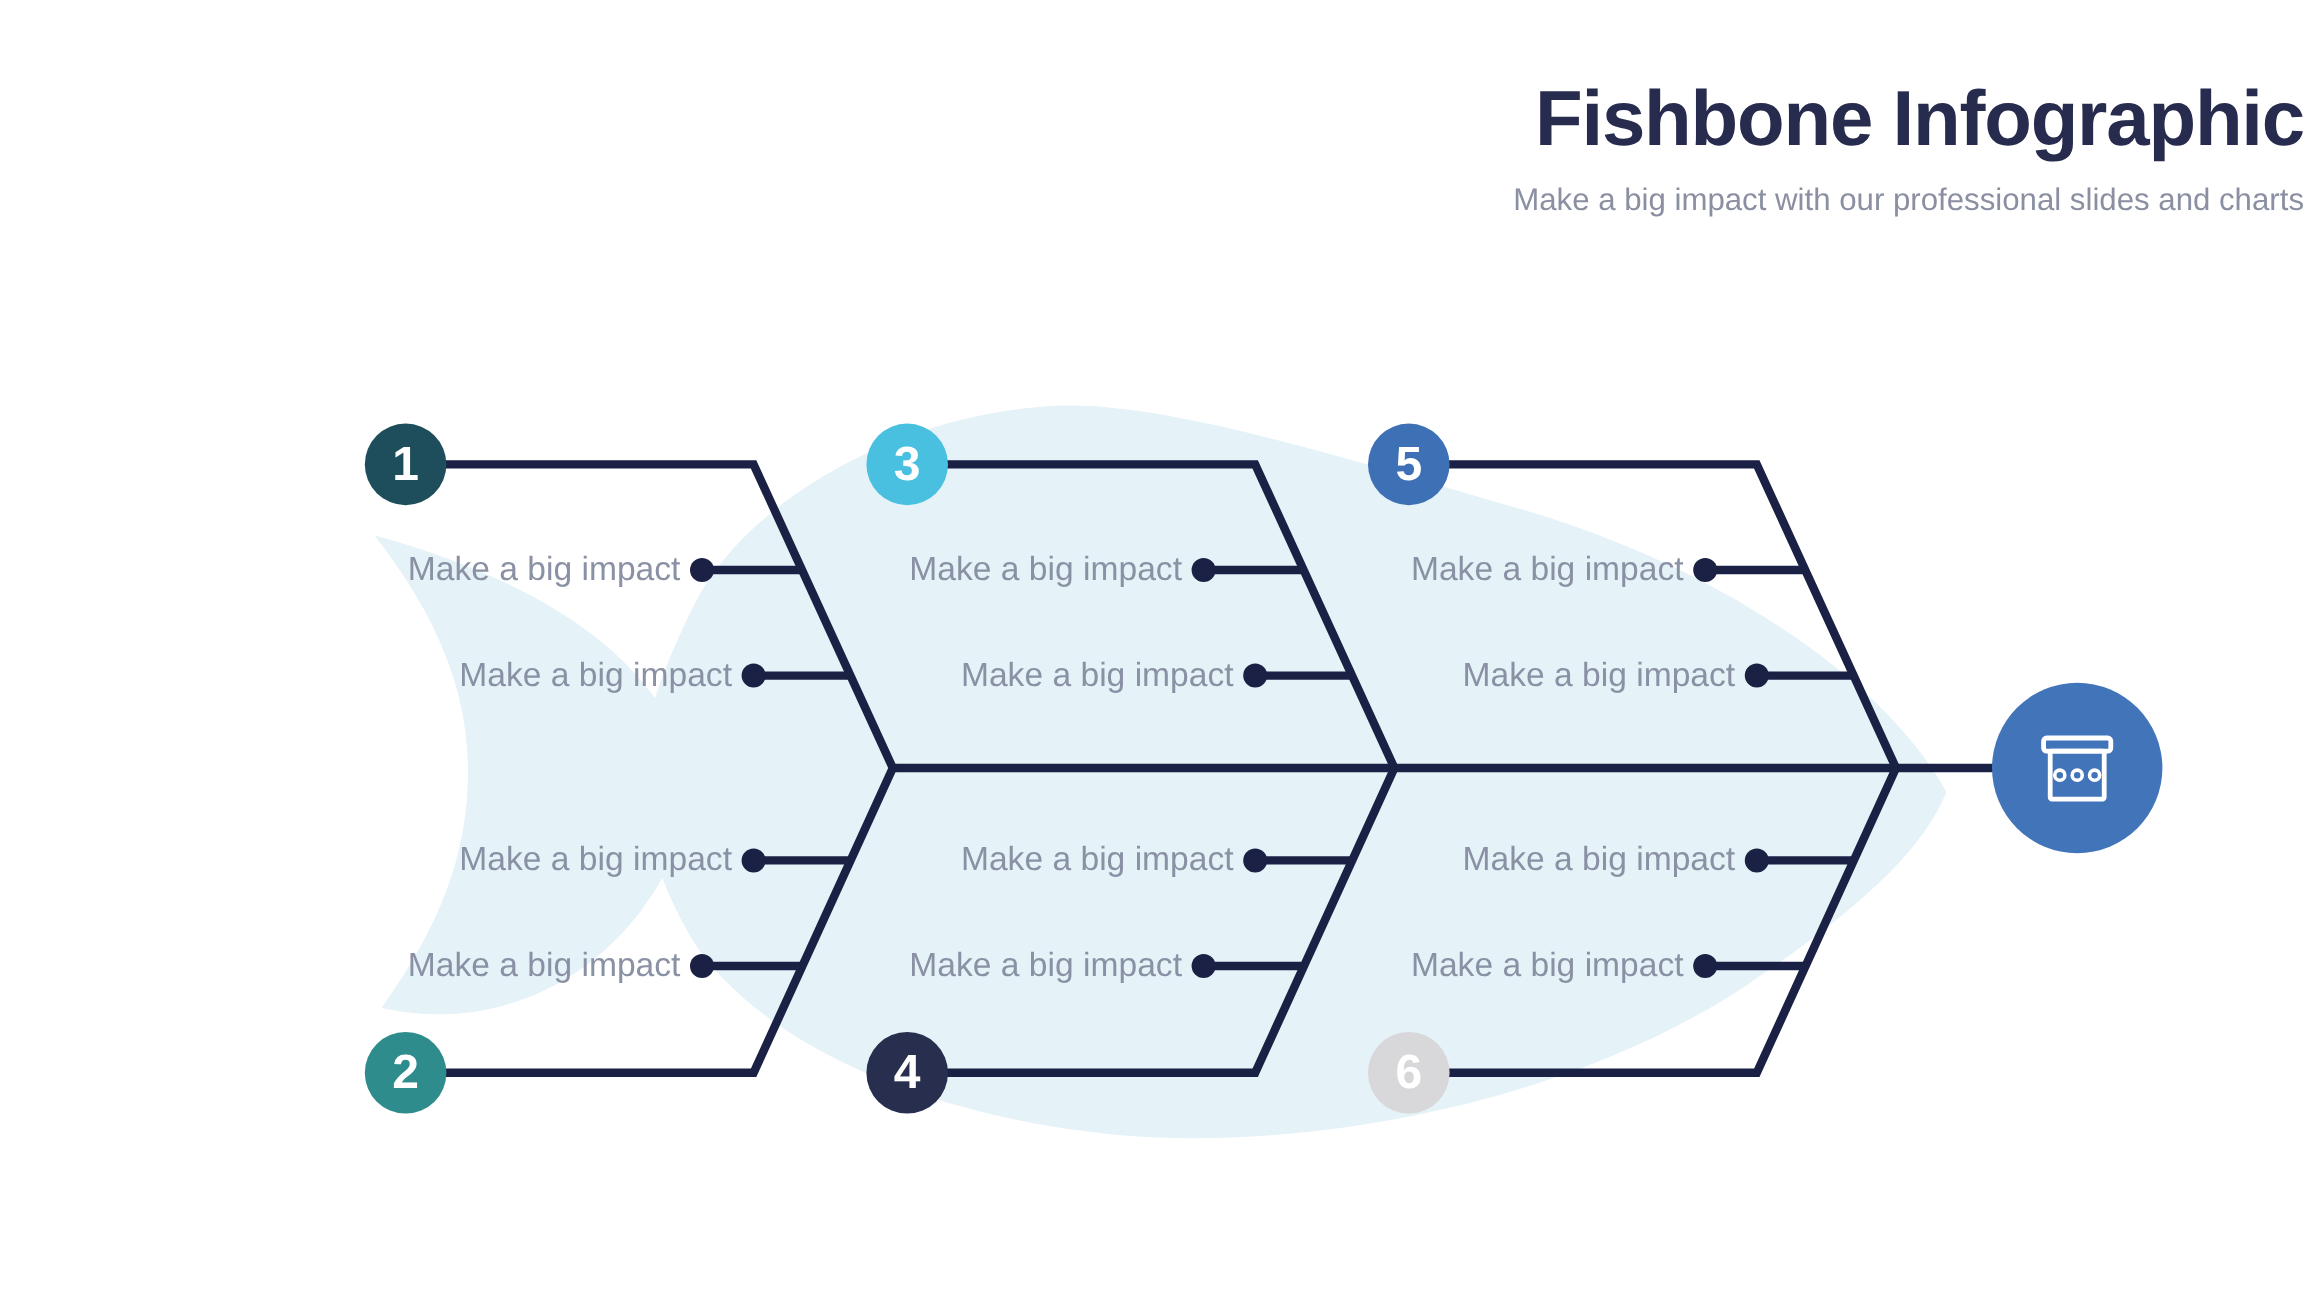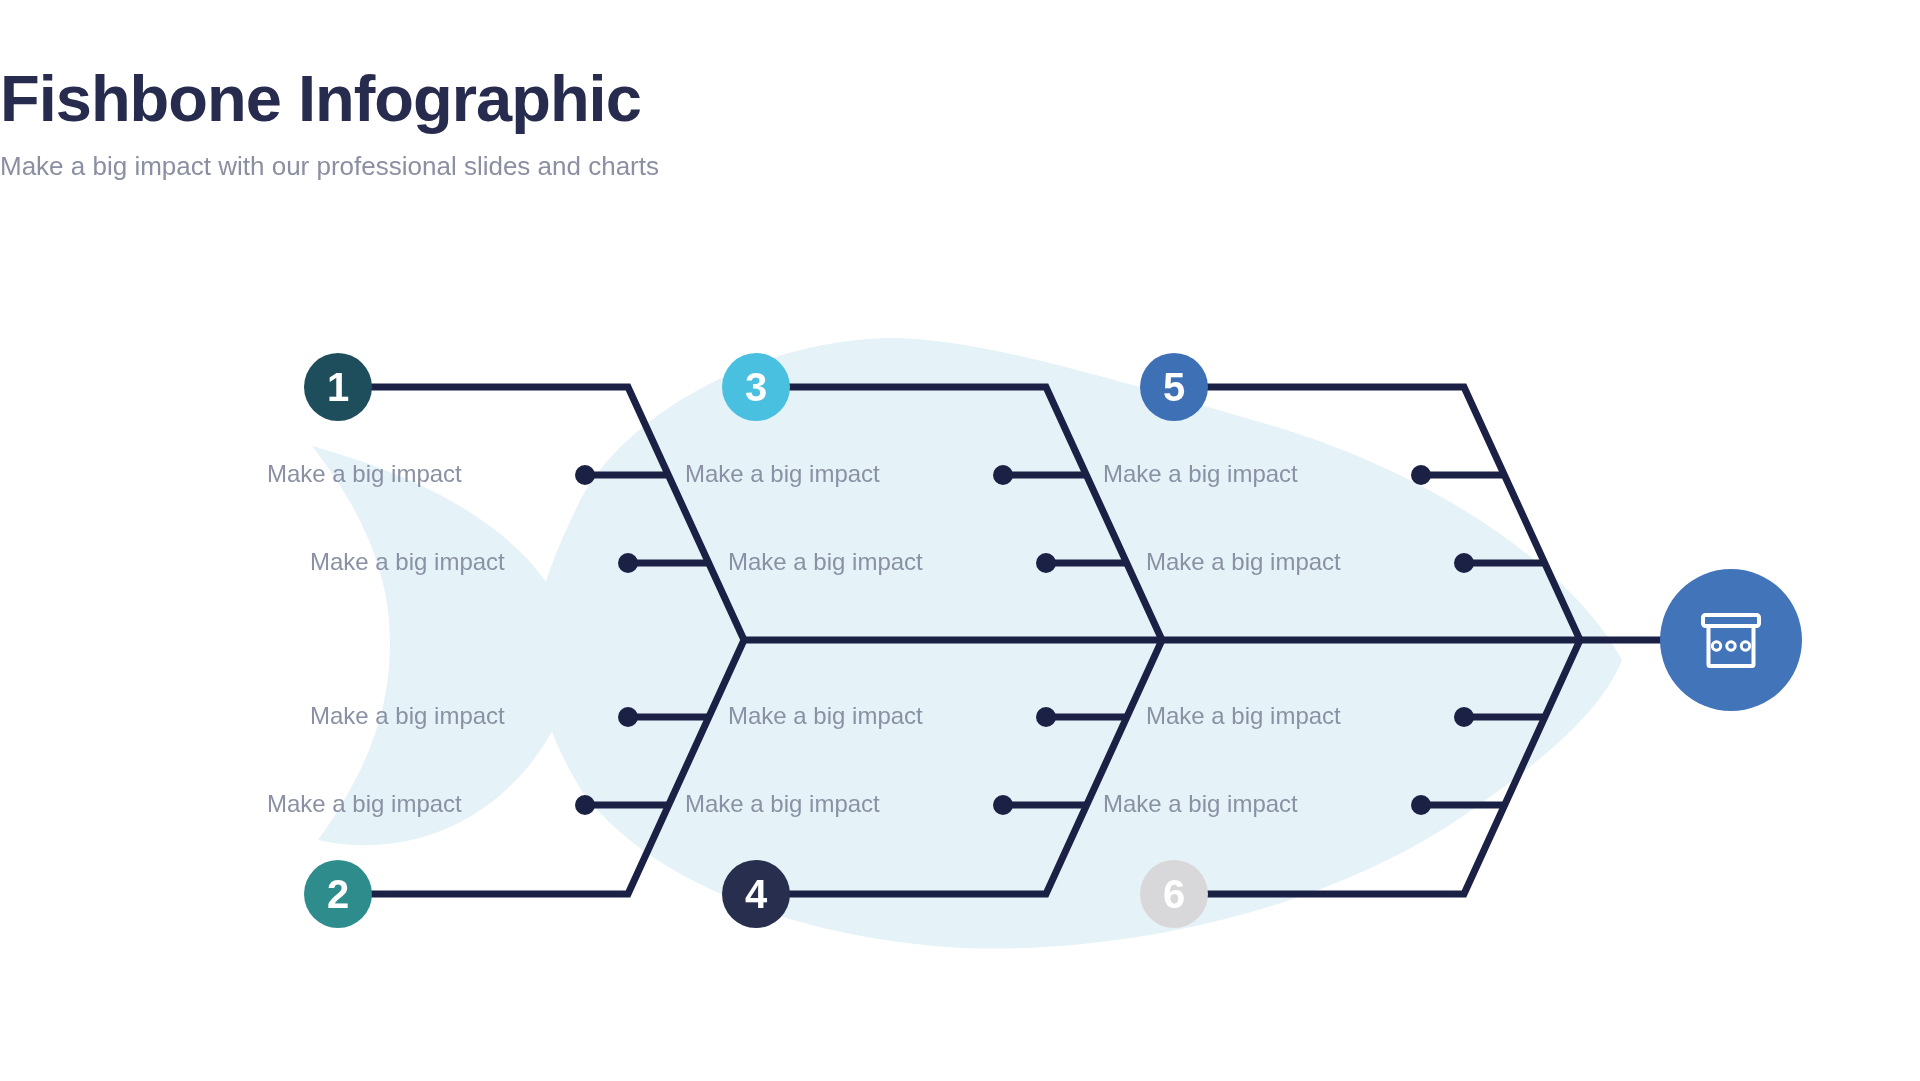--- a/index.html
+++ b/index.html
@@ -15,21 +15,21 @@
   *{margin:0;padding:0;box-sizing:border-box;}
   html,body{width:1920px;height:1081px;overflow:hidden;}
   body{
     background:var(--background);
     font-family:"Liberation Sans", sans-serif;
     position:relative;
   }
   .canvas{position:relative;width:1920px;height:1081px;}
 
   
-  .header{position:absolute;left:0;top:62px;width:100%;text-align:left;}
+  .header{position:absolute;left:0;top:62px;width:100%;text-align:right;}
   .title{
     font-size:65px;font-weight:700;color:var(--title-text);
     letter-spacing:-1px;line-height:1.15;
   }
   .subtitle{
     margin-top:14px;font-size:26px;font-weight:400;color:var(--subtitle-text);
   }
 
   
   .skeleton{position:absolute;left:0;top:0;width:1920px;height:1081px;}
@@ -37,23 +37,23 @@
   
   .num-circle{
     position:absolute;width:68px;height:68px;border-radius:50%;
     display:flex;align-items:center;justify-content:center;
     font-size:40px;font-weight:700;color:var(--number-text);
     z-index:3;
   }
 
   
   .branch-label{
-    position:absolute;width:300px;
+    position:absolute;width:300px;text-align:right;
     transform:translateY(-52%);
-    font-size:24px;color:var(--label-text);
+    font-size:28px;color:var(--label-text);
     white-space:nowrap;z-index:2;
   }
 
   
   .head-circle{
     position:absolute;left:1660px;top:569px;width:142px;height:142px;
     border-radius:50%;display:flex;align-items:center;justify-content:center;
     z-index:3;
   }
 </style>

